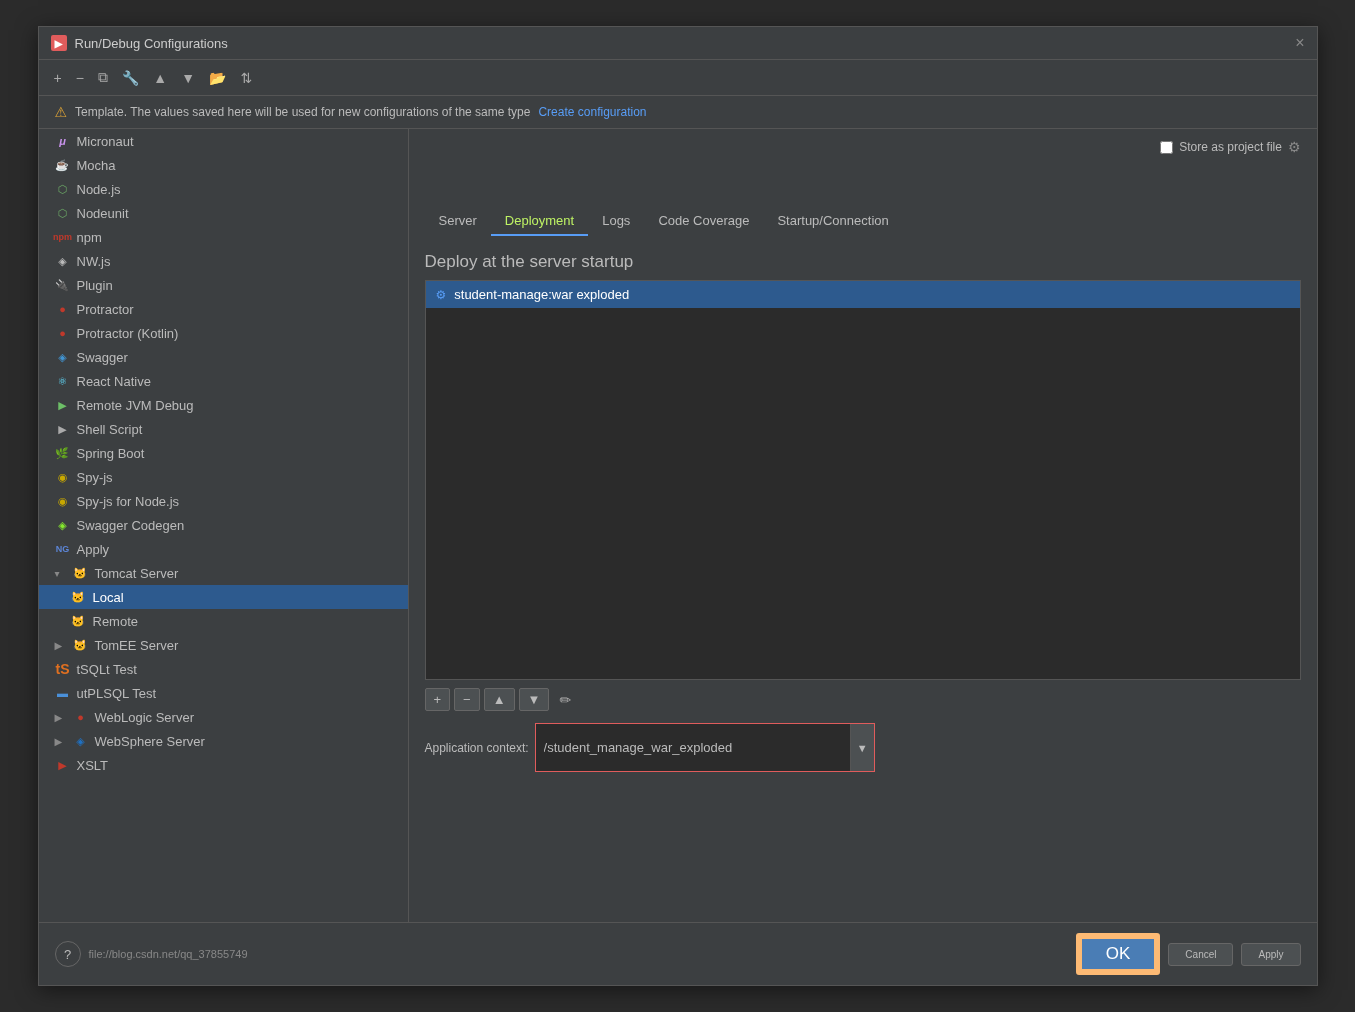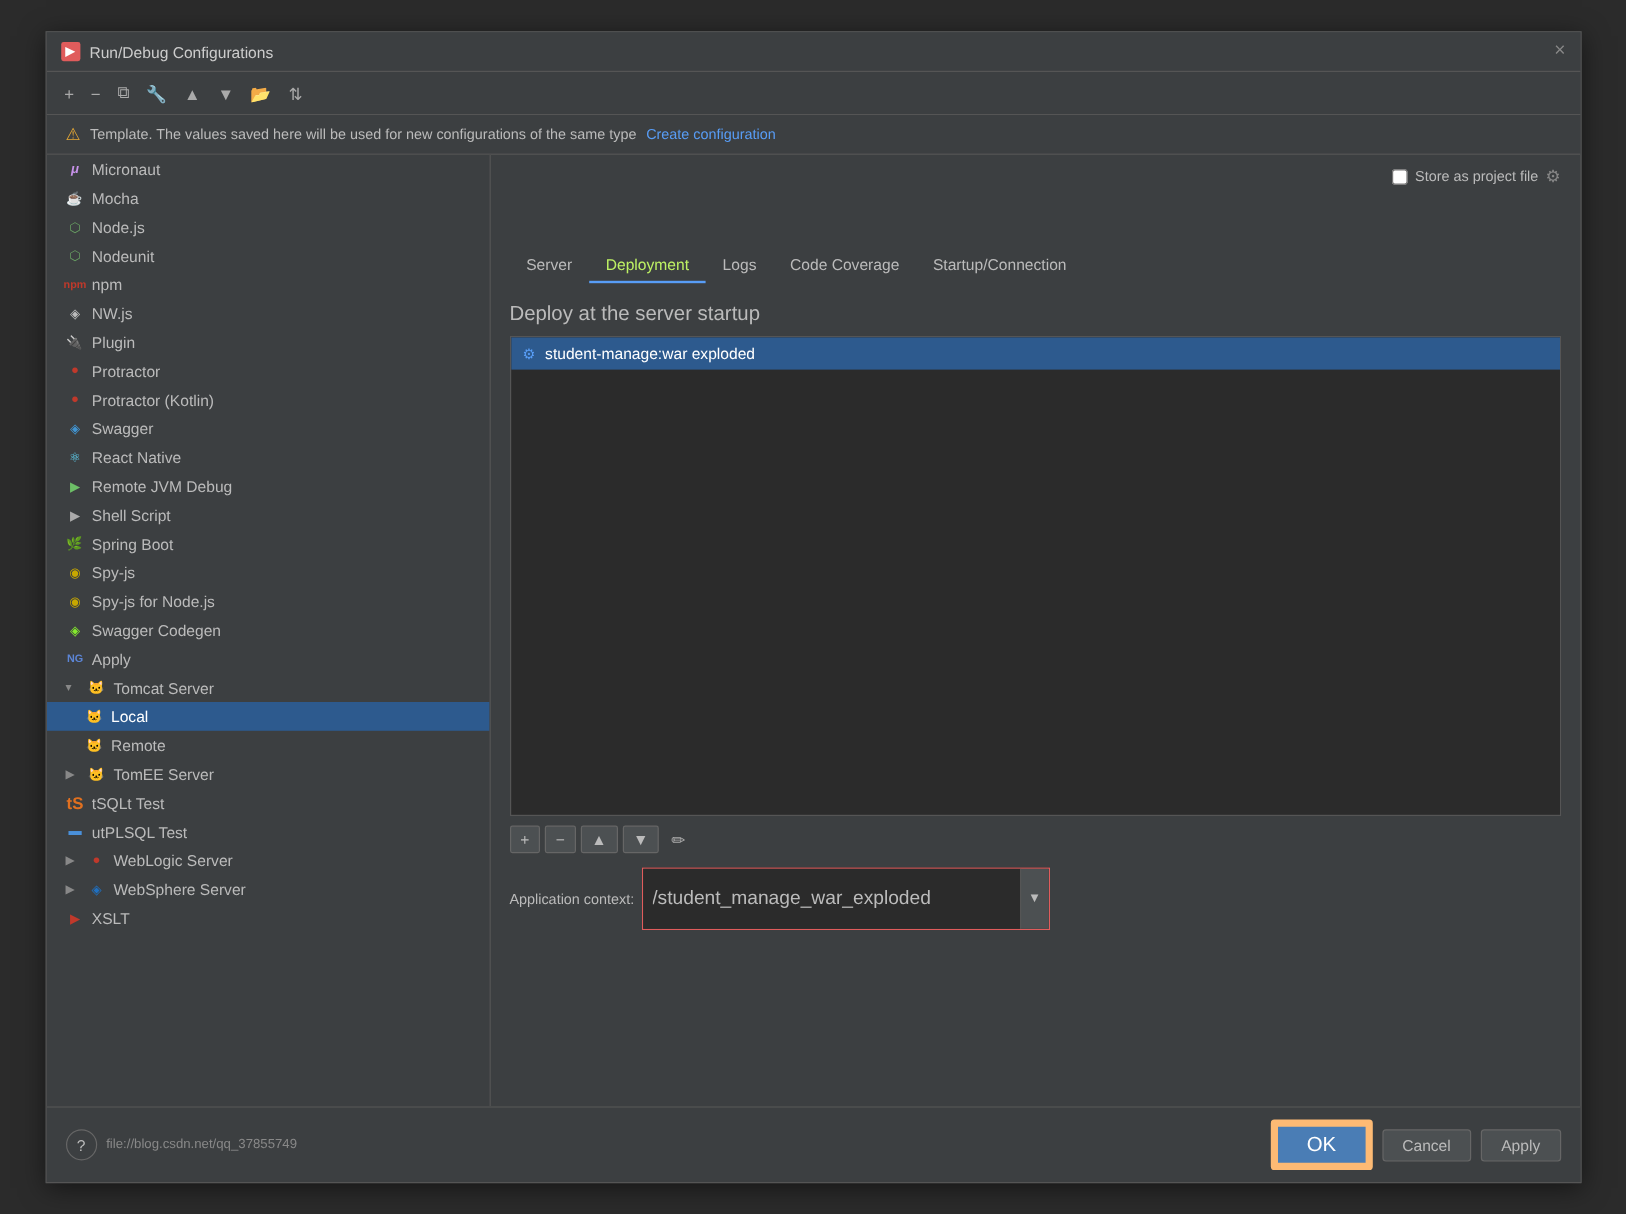--- a/index.html
+++ b/index.html
@@ -254,21 +254,21 @@
       border: 1px solid #e05c5c;
       background: #2b2b2b;
       flex: 1;
       max-width: 340px;
     }
     .app-context-input {
       background: #2b2b2b;
       border: none;
       color: #bbb;
       padding: 16px 8px;
-      font-size: 16px;
+      font-size: 13px;
       flex: 1;
       outline: none;
     }
     .dropdown-btn {
       background: #4c5052;
       border: none;
       border-left: 1px solid #555;
       color: #bbb;
       padding: 4px 6px;
       cursor: pointer;
@@ -298,21 +298,21 @@
       border-radius: 3px;
       font-size: 17px;
     }
     .btn-cancel, .btn-apply {
       background: #4c5052;
       border: 1px solid #666;
       color: #bbb;
       padding: 5px 16px;
       cursor: pointer;
       border-radius: 3px;
-      font-size: 13px;
+      font-size: 10px;
     }
     .help-btn {
       background: none;
       border: 1px solid #666;
       color: #bbb;
       width: 26px;
       height: 26px;
       border-radius: 50%;
       cursor: pointer;
       font-size: 13px;

